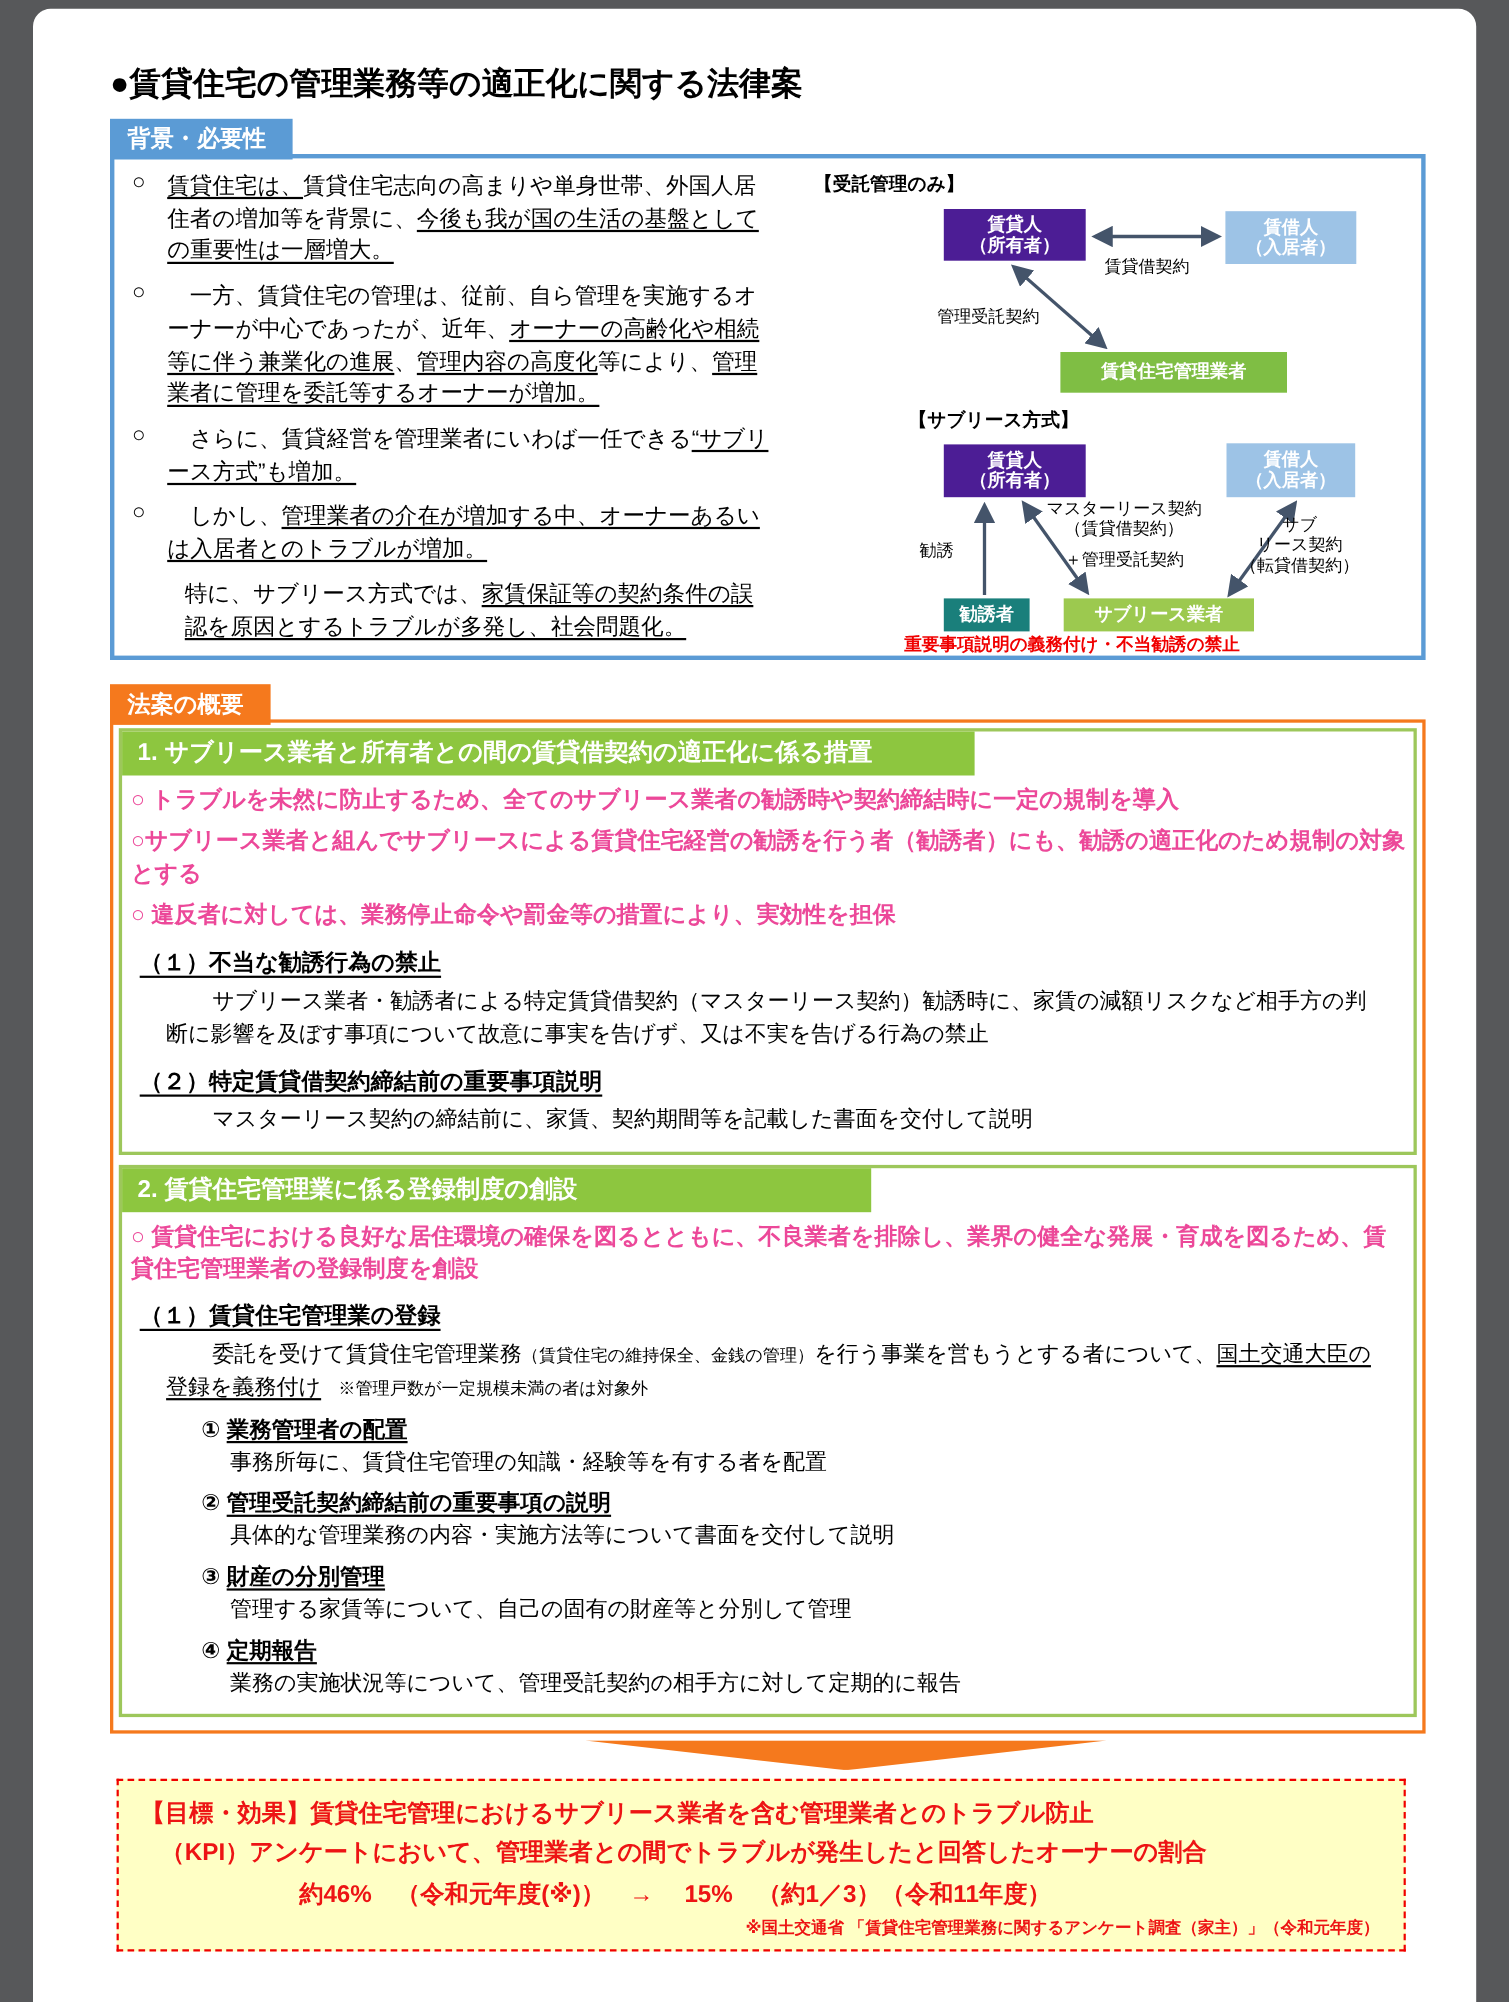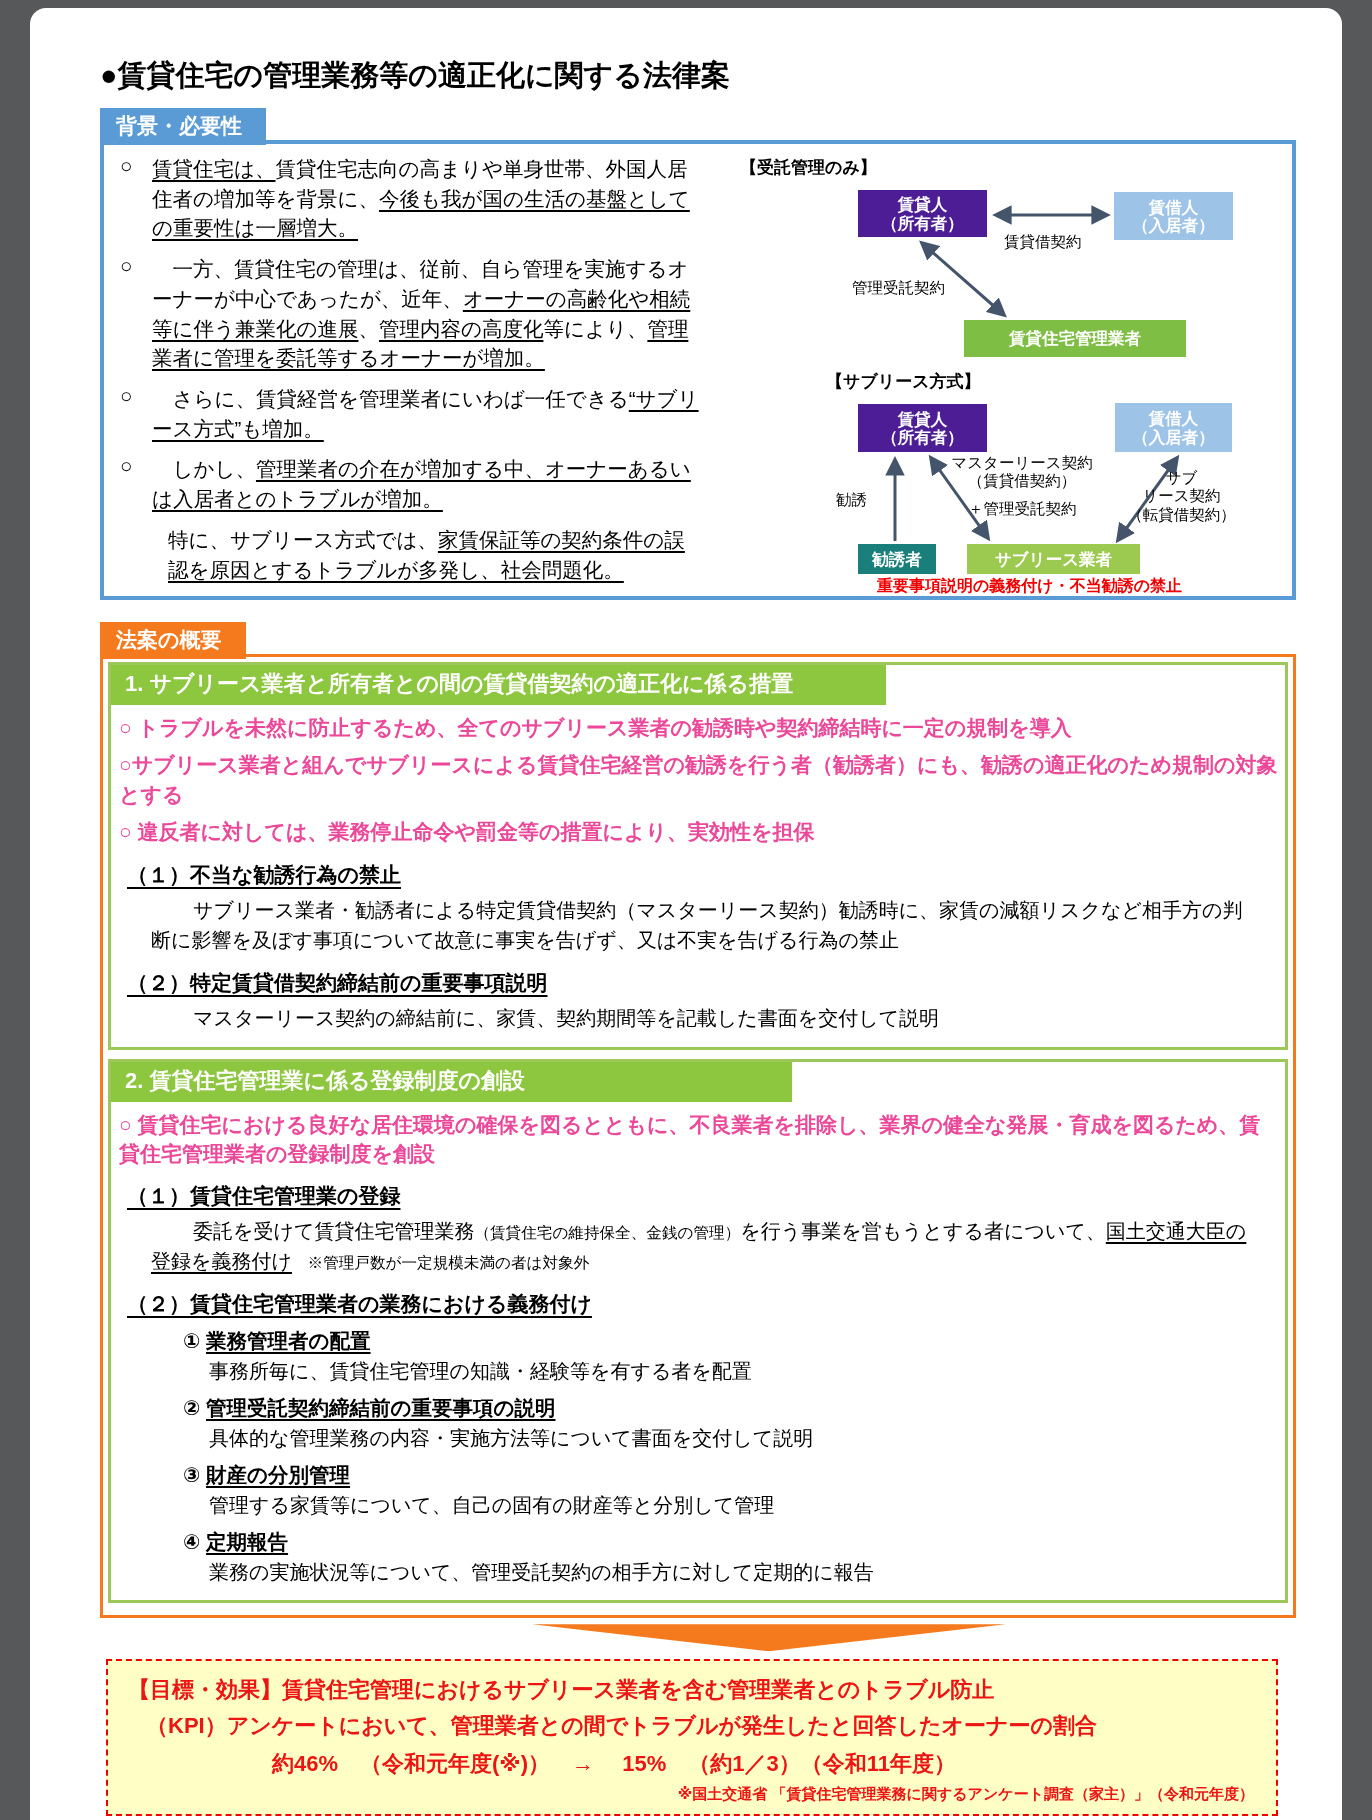--- a/index.html
+++ b/index.html
@@ -54,21 +54,21 @@
   }
   .dbox.orange { background:#4c1d95; }
   .dbox.lblue  { background:#9DC3E6; }
   .dbox.green  { background:#7FBE44; }
   .dbox.lgreen { background:#9CC94F; }
   .dbox.teal   { background:#1A7F7B; }
   .dlabel { position:absolute; color:#000; font-size:15.5px; white-space:nowrap; }
   .dlabel.center { text-align:center; line-height:1.18; white-space:normal; }
   .dred {
     position:absolute; color:#f00000; font-weight:bold;
-    font-size:16px; text-align:right; white-space:nowrap;
+    font-size:16px; text-align:left; white-space:nowrap;
   }
   svg.arrows { position:absolute; left:0; top:0; }
 
   
   .panel.outline {
     margin-top:-5px; border:3px solid #F5791D;
     padding:5px 5px 10px 5px; background:#fff;
   }
   .gbox { border:3px solid #9DC75B; margin-bottom:9px; padding-bottom:10px; background:#fff; }
   .gband {
@@ -163,21 +163,21 @@
         <div class="dbox orange" style="left:154px;top:46px;width:129px;height:47px">
           <span>賃貸人</span>
           <span>（所有者）</span>
         </div>
         <div class="dbox lblue" style="left:410px;top:48px;width:119px;height:48px">
           <span>賃借人</span>
           <span>（入居者）</span>
         </div>
         <div class="dlabel" style="left:300px;top:88px">賃貸借契約</div>
         <div class="dlabel" style="left:148px;top:134px">管理受託契約</div>
-        <div class="dbox green" style="left:260px;top:176px;width:222px;height:37px">
+        <div class="dbox green" style="left:260px;top:176px;width:206px;height:37px">
           <span>賃貸住宅管理業者</span>
         </div>
 
         <div class="dcap" style="left:122px;top:226px">【サブリース方式】</div>
 
         <div class="dbox orange" style="left:154px;top:260px;width:129px;height:48px">
           <span>賃貸人</span>
           <span>（所有者）</span>
         </div>
         <div class="dbox lblue" style="left:411px;top:259px;width:117px;height:49px">
@@ -228,21 +228,20 @@
         <p class="itemb">マスターリース契約の締結前に、家賃、契約期間等を記載した書面を交付して説明</p>
       </div>
 
       <div class="gbox" style="margin-bottom:2px">
         <div class="gband w2">2. 賃貸住宅管理業に係る登録制度の創設</div>
         <p class="redp">○ 賃貸住宅における良好な居住環境の確保を図るとともに、不良業者を排除し、業界の健全な発展・育成を図るため、賃貸住宅管理業者の登録制度を創設</p>
 
         <p class="itemt">（１）賃貸住宅管理業の登録</p>
         <p class="itemb"><span>委託を受けて賃貸住宅管理業務</span><span class="s">（賃貸住宅の維持保全、金銭の管理）</span><span>を行う事業を営もうとする者について、</span><span class="u">国土交通大臣の登録を義務付け</span><span class="s">　※管理戸数が一定規模未満の者は対象外</span></p>
 
-        <p class="itemt">（２）賃貸住宅管理業者の業務における義務付け</p>
 
         <div class="subi">
           <p class="subi-t"><span>①</span> <span class="u2">業務管理者の配置</span></p>
           <p class="subi-b">事務所毎に、賃貸住宅管理の知識・経験等を有する者を配置</p>
         </div>
         <div class="subi">
           <p class="subi-t"><span>②</span> <span class="u2">管理受託契約締結前の重要事項の説明</span></p>
           <p class="subi-b">具体的な管理業務の内容・実施方法等について書面を交付して説明</p>
         </div>
         <div class="subi">

